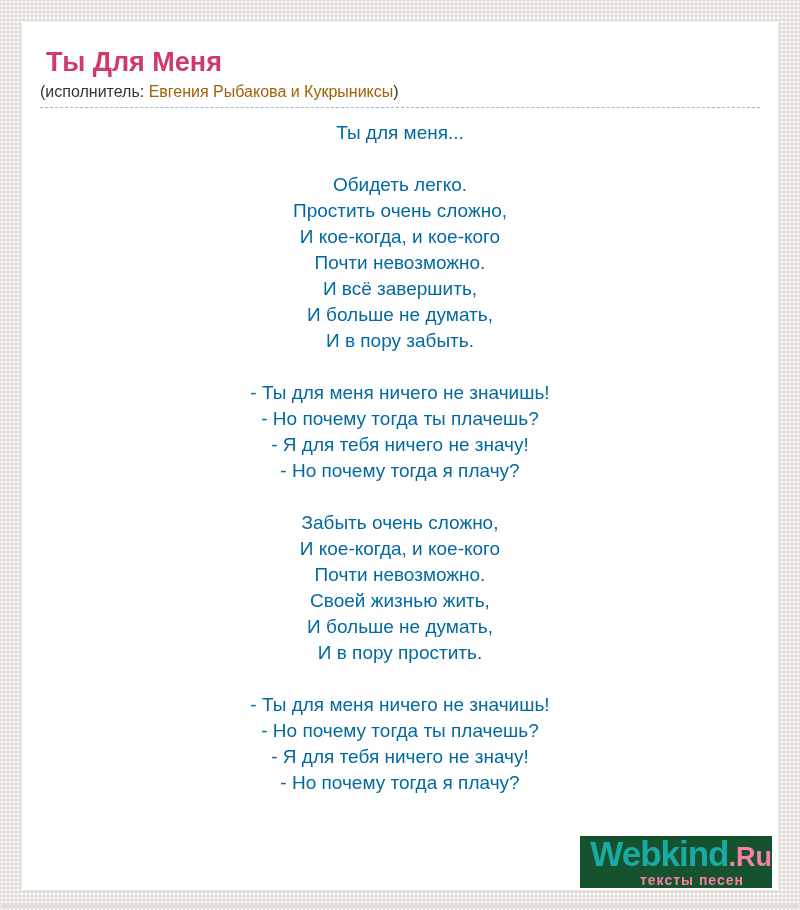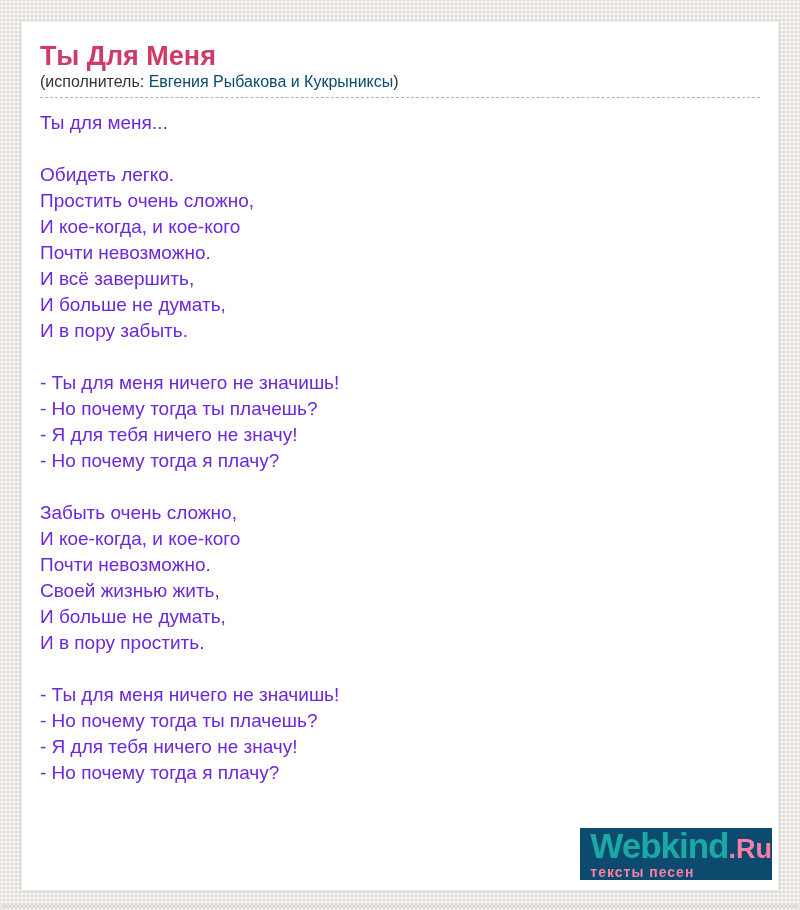--- a/index.html
+++ b/index.html
@@ -28,58 +28,60 @@
     left: 22px;
     top: 22px;
     width: 756px;
     height: 868px;
     box-sizing: border-box;
     background: #ffffff;
     box-shadow: 0 1px 3px rgba(0,0,0,0.07);
     padding: 20px 18px 0 18px;
   }
   .song-title {
-    margin: 0;
+    margin: 6px;
     font-size: 27px;
     line-height: 28px;
     font-weight: bold;
     color: #d03a66;
     letter-spacing: 0;
   }
   .subtitle {
     margin-top: 2px;
     font-size: 16px;
     line-height: 20px;
     color: #333333;
     padding-bottom: 5px;
     border-bottom: 1px dashed #9db8c9;
   }
   .artist-link {
-    color: #0c4a6e;
+    color: #a16207;
     text-decoration: none;
     cursor: pointer;
   }
   .lyrics {
     margin-top: 12px;
     font-size: 19px;
-    color: #6d28d9;
+    color: #0369a1;
+    text-align: center;
   }
   .lyrics-line {
     min-height: 26px;
     line-height: 26px;
     white-space: pre;
   }
   .logo {
     position: absolute;
     right: 6px;
-    bottom: 10px;
+    bottom: 2px;
     text-decoration: none;
+    text-align: right;
     display: block;
     cursor: pointer;
-    background: #0c4a6e;
+    background: #14532d;
     padding-left: 10px;
   }
   .logo-row {
     display: block;
     line-height: 36px;
     white-space: nowrap;
   }
   .logo-main {
     font-size: 35px;
     font-weight: bold;

